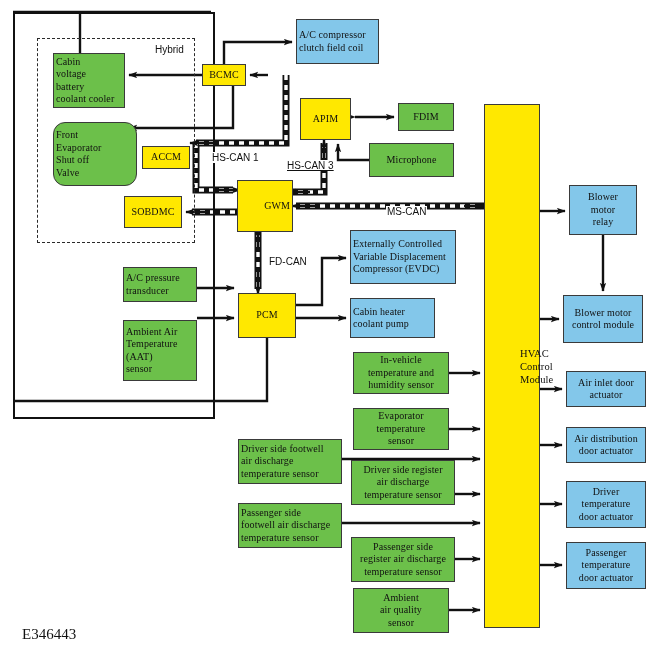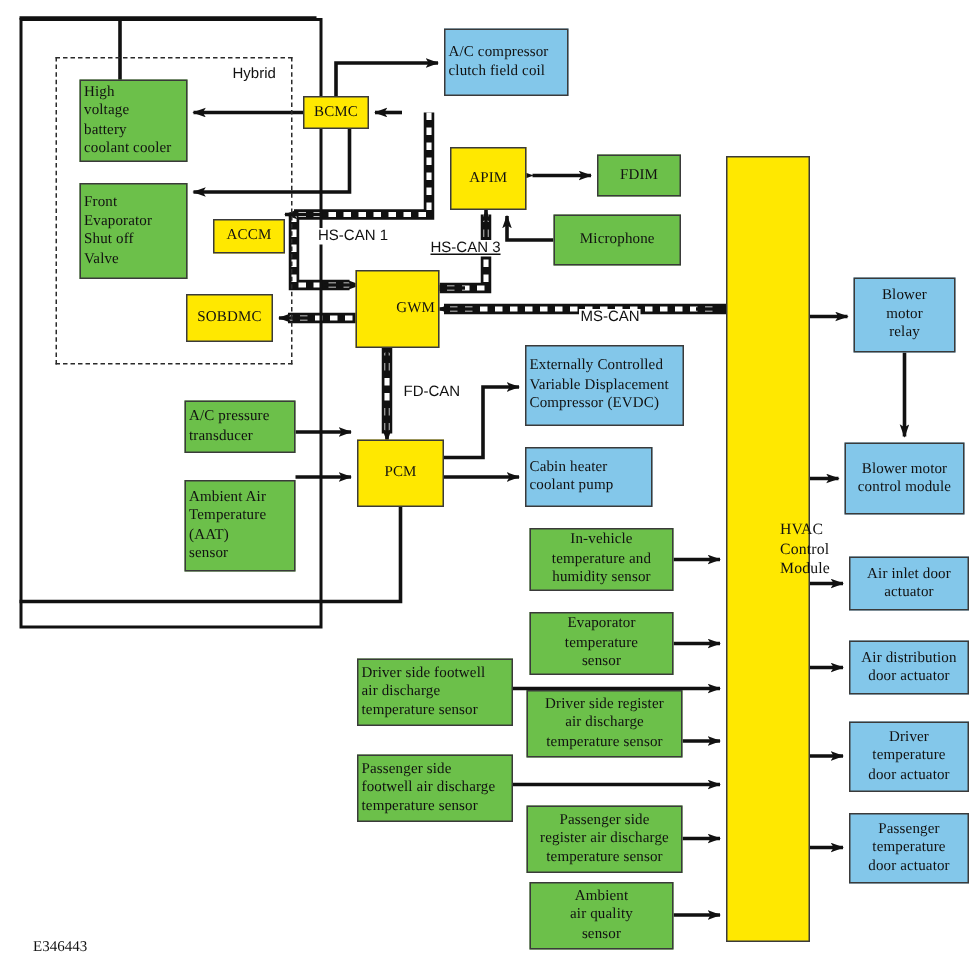--- a/index.html
+++ b/index.html
@@ -67,21 +67,21 @@
     font-size:10px;
     color:#111111;
     z-index:5;
     white-space:nowrap;
     background:#ffffff;
     padding:0 1px;
   }
   .fig-id{
     position:absolute;
     font-family:"Liberation Serif", serif;
-    font-size:10px;
+    font-size:15px;
     color:#111111;
     z-index:5;
   }
 </style>
 </head>
 <body>
 
 <div id="canvas">
 
   <div class="outer-box" style="left:13px;top:12px;width:198px;height:403px;"></div>
@@ -195,26 +195,26 @@
       </g>
       <g stroke="#111111" stroke-width="2.4" fill="none">
         <path d="M258,250 L258,228" marker-end="url(#ah)"></path>
         <path d="M258,272 L258,294" marker-end="url(#ah)"></path>
       </g>
     </g>
   </svg>
 
   <div id="nodes">
       <div class="node green left-align" style="left: 53px; top: 53px; width: 72px; height: 55px;">
-        <span class="lbl">High
+        <span class="lbl">Cabin
 voltage
 battery
 coolant cooler</span>
       </div>
-      <div class="node green left-align" style="left: 53px; top: 122px; width: 72px; height: 64px;">
+      <div class="node green left-align" style="left: 53px; top: 122px; width: 84px; height: 64px; border-radius: 12px;">
         <span class="lbl">Front
 Evaporator
 Shut off
 Valve</span>
       </div>
       <div class="node yellow" style="left: 142px; top: 146px; width: 48px; height: 23px;">
         <span class="lbl">ACCM</span>
       </div>
       <div class="node yellow" style="left: 124px; top: 196px; width: 58px; height: 32px;">
         <span class="lbl">SOBDMC</span>

